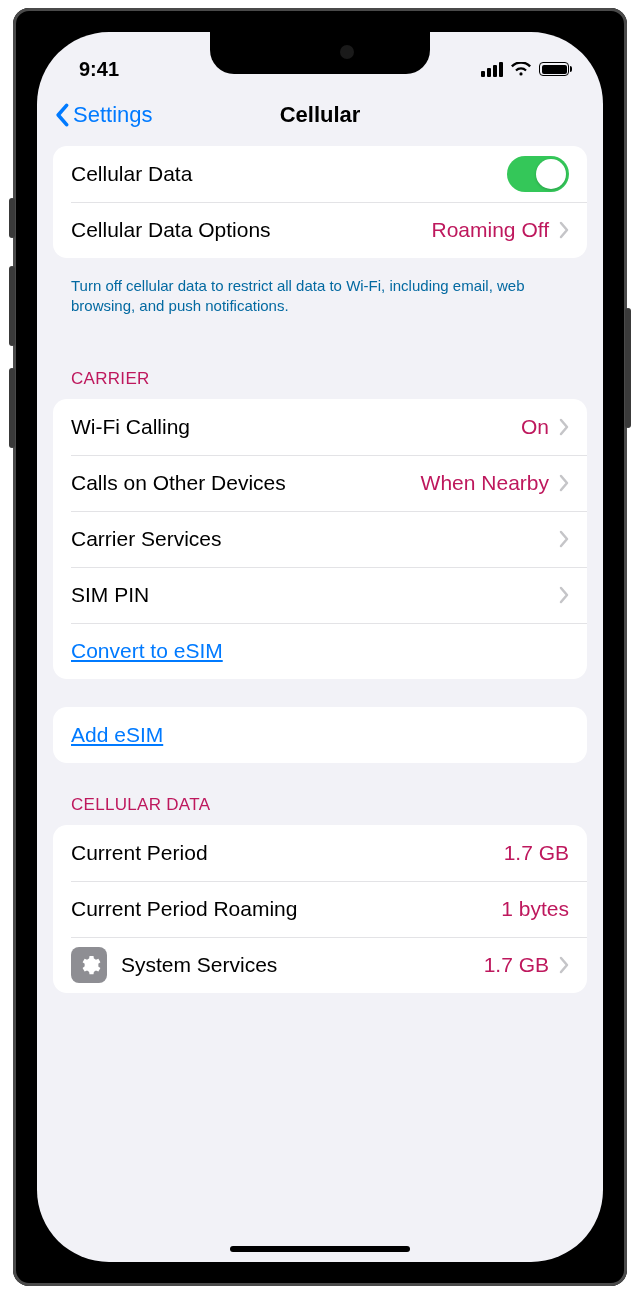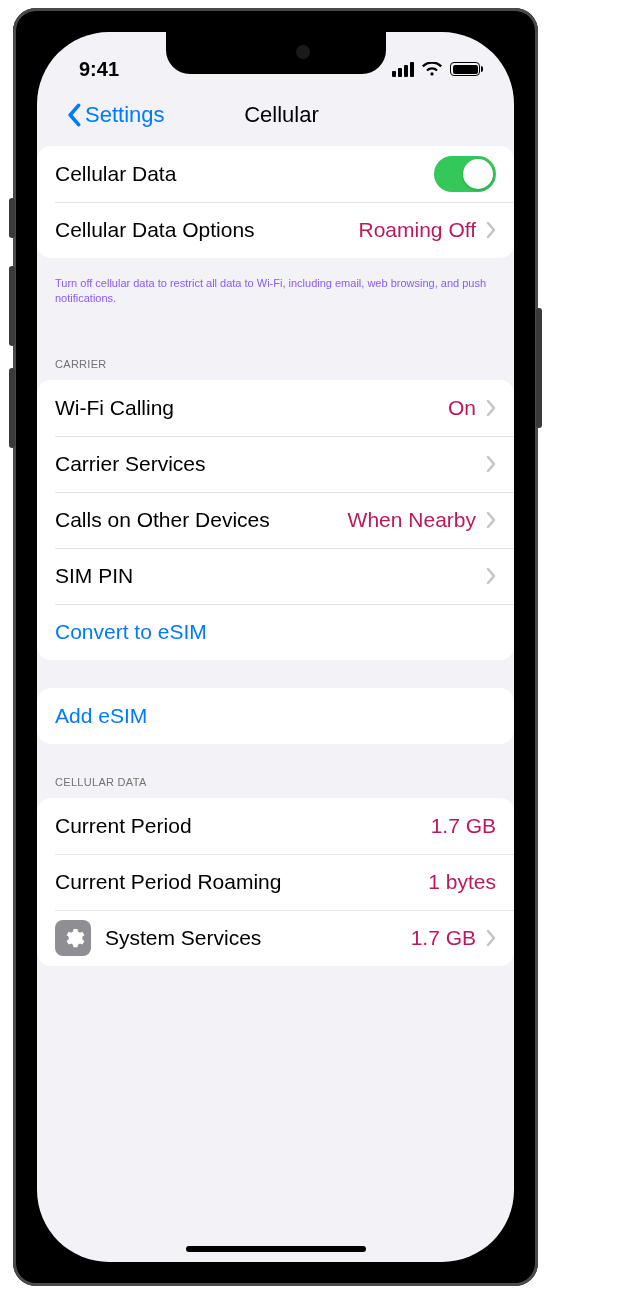--- a/index.html
+++ b/index.html
@@ -8,22 +8,22 @@
       background: #fff;
       width: 640px;
       height: 1294px;
       overflow: hidden;
       position: relative;
     }
     
     .phone {
       position: absolute;
       left: 13px; top: 8px;
-      width: 525px; height: 1278px;
-      border-radius: 23px;
+      width: 614px; height: 1278px;
+      border-radius: 16px;
       background: #000;
       box-shadow: inset 0 0 0 3px #4a4a4a;
     }
     .phone-inner {
       position: absolute;
       left: 6px; top: 6px; right: 6px; bottom: 6px;
       border-radius: 84px;
       background: #000;
     }
     .screen {
@@ -75,52 +75,51 @@
     .wifi-ic{width:20px;height:15px}
     .batt { width:30px; height:14px; border:1.5px solid #000; border-radius:4px; position:relative;}
     .batt::after{content:'';position:absolute;right:-4px;top:3px;width:2.5px;height:6px;background:#000;border-radius:0 2px 2px 0;}
     .batt i{display:block;background:#000;position:absolute;left:1.5px;top:1.5px;bottom:1.5px;right:1.5px;border-radius:2px;}
 
     
     .nav {
       display:flex; align-items:flex-end;
       padding: 14px 18px 18px;
       position: relative;
-      margin-left: 12px;
     }
     .back { display:flex; align-items:center; gap:2px; color:#007aff; font-size:22px;}
     .back svg{width:16px;height:24px;}
     .nav-title {
       position:absolute; left:0; right:0; text-align:center;
-      font-size:22px; font-weight:400; pointer-events:none;
-    }
-
-    
-    .content { padding: 0 0; }
+      font-size:22px; font-weight:700; pointer-events:none;
+    }
+
+    
+    .content { padding: 0 16px; }
     .group  { background:#fff; border-radius:14px; overflow:hidden; margin-bottom: 10px;}
     .row {
       display:flex; align-items:center;
       min-height: 56px;
       padding: 0 18px;
       font-size: 21px;
       position:relative;
     }
     .row + .row::before{
       content:''; position:absolute; left:18px; right:0; top:0; height:1px; background:#e3e3e6;
     }
     .row .label { flex:1; color:#000; }
     .row .value { color:#be185d; margin-right:10px; font-size:21px;}
     .row .chev  { color:#c5c5c8; }
-    .row.link .label { color:#007aff; }
+    .row.link .label { color:#007aff;text-decoration:underline; }
     .footer {
-      color:#8b5cf6; font-size:11px; line-height:1.35;
+      color:#0369a1; font-size:15px; line-height:1.35;
       padding: 8px 18px 30px;
     }
     .header {
-      color:#737373; font-size:11px; letter-spacing:0.3px;
+      color:#be185d; font-size:17px; letter-spacing:0.3px;
       padding: 22px 18px 10px;
     }
 
     
     .toggle { width:62px; height:36px; border-radius:18px; background:#34c759; position:relative;}
     .toggle i{ position:absolute; right:3px; top:3px; width:30px; height:30px; border-radius:50%; background:#fff; box-shadow:0 1px 3px rgba(0,0,0,.2);}
 
     
     .chev svg{width:10px;height:18px;display:block;}
 
@@ -205,30 +204,30 @@
           <div class="row">
             <span class="label">Wi-Fi Calling</span>
             <span class="value">On</span>
             <span class="chev">
                 <svg viewBox="0 0 10 18">
                   <path fill="none" stroke="#c5c5c8" stroke-width="2.5" stroke-linecap="round" stroke-linejoin="round" d="M2 2l6 7-6 7"></path>
                 </svg>
               </span>
           </div>
           <div class="row">
-            <span class="label">Carrier Services</span>
-            <span class="chev">
-                <svg viewBox="0 0 10 18">
-                  <path fill="none" stroke="#c5c5c8" stroke-width="2.5" stroke-linecap="round" stroke-linejoin="round" d="M2 2l6 7-6 7"></path>
-                </svg>
-              </span>
-          </div>
-          <div class="row">
             <span class="label">Calls on Other Devices</span>
             <span class="value">When Nearby</span>
+            <span class="chev">
+                <svg viewBox="0 0 10 18">
+                  <path fill="none" stroke="#c5c5c8" stroke-width="2.5" stroke-linecap="round" stroke-linejoin="round" d="M2 2l6 7-6 7"></path>
+                </svg>
+              </span>
+          </div>
+          <div class="row">
+            <span class="label">Carrier Services</span>
             <span class="chev">
                 <svg viewBox="0 0 10 18">
                   <path fill="none" stroke="#c5c5c8" stroke-width="2.5" stroke-linecap="round" stroke-linejoin="round" d="M2 2l6 7-6 7"></path>
                 </svg>
               </span>
           </div>
           <div class="row">
             <span class="label">SIM PIN</span>
             <span class="chev">
                 <svg viewBox="0 0 10 18">

